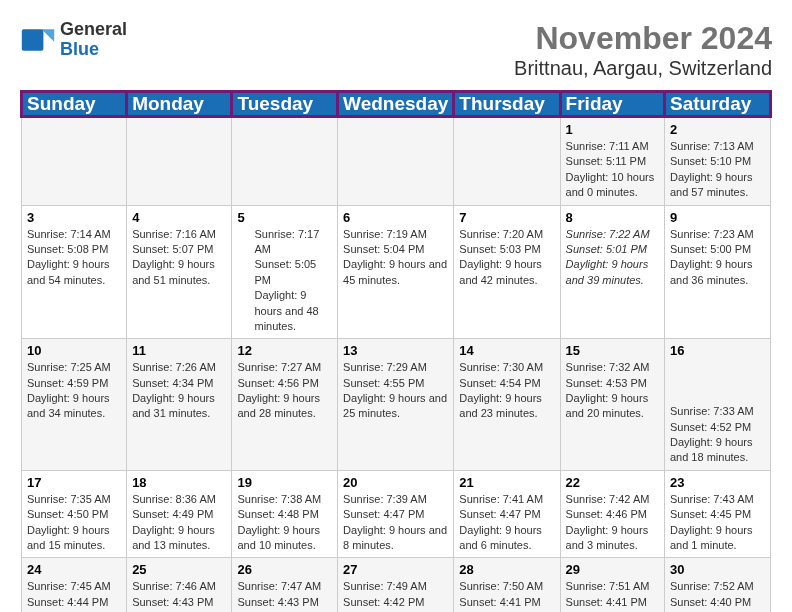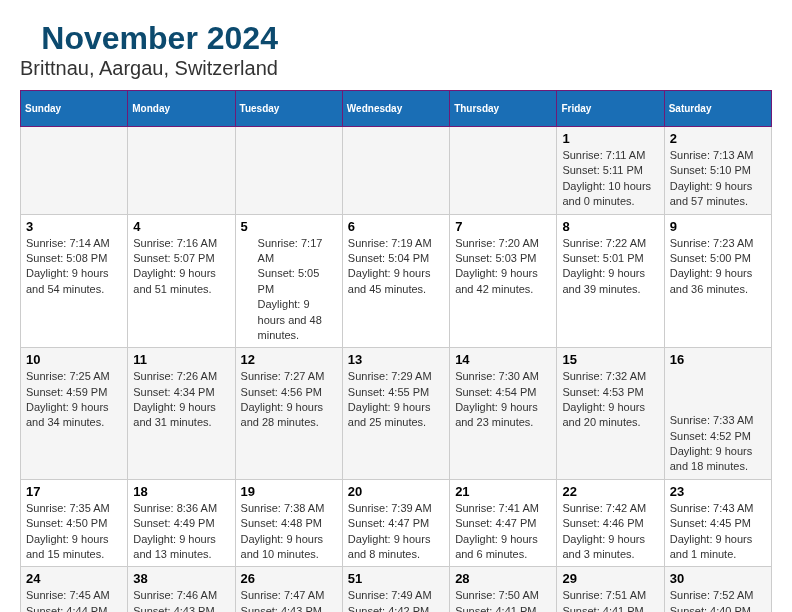--- a/index.html
+++ b/index.html
@@ -31,39 +31,39 @@
     .logo-icon {
       width: 36px;
       height: 36px;
     }
     .title-block {
       text-align: right;
     }
     .month-title {
       font-size: 32px;
       font-weight: bold;
-      color: #0c4a6e;
+      color: #737373;
     }
     .subtitle {
       font-size: 20px;
       color: #333;
     }
     table {
       width: 100%;
       border-collapse: collapse;
       font-size: 11px;
     }
     thead tr th {
       background-color: #1a6eb5;
       color: #fff;
-      padding: 12px 4px;
+      padding: 0 4px;
       text-align: left;
-      font-size: 10px;
+      font-size: 19px;
       font-weight: bold;
-      border: 1px solid #701a75;
+      border: 3px solid #701a75;
     }
     tbody tr td {
       vertical-align: top;
       border: 1px solid #ccc;
       padding: 4px 5px;
       min-height: 80px;
       width: calc(100% / 7);
     }
     tbody tr:nth-child(odd) td {
       background-color: #f5f5f5;
@@ -83,20 +83,30 @@
       line-height: 1.4;
     }
     .empty-cell {
       background-color: #f5f5f5;
     }
   </style>
 </head>
 <body>
 
 <div class="header-section">
+  <div class="logo">
+    <svg class="logo-icon" viewBox="0 0 40 40">
+      <rect x="2" y="8" width="24" height="24" rx="2" fill="#1a6eb5"></rect>
+      <polygon points="24,8 38,8 38,22" fill="#4da6e0"></polygon>
+    </svg>
+    <div class="logo-text">
+      <div>General</div>
+      <div class="blue">Blue</div>
+    </div>
+  </div>
   <div class="title-block">
     <div class="month-title">November 2024</div>
     <div class="subtitle">Brittnau, Aargau, Switzerland</div>
   </div>
 </div>
 
 <table>
   <thead>
     <tr id="header-row">
     <th>Sunday</th>
@@ -154,21 +164,21 @@
 Daylight: 9 hours and 45 minutes.</div>
         </td>
         <td>
           <span class="day-number">7</span>
           <div class="day-info" style="white-space: pre-line;">Sunrise: 7:20 AM
 Sunset: 5:03 PM
 Daylight: 9 hours and 42 minutes.</div>
         </td>
         <td>
           <span class="day-number">8</span>
-          <div class="day-info" style="white-space: pre-line;">Sunrise: 7:22 AM
+          <div class="day-info" style="white-space: pre-line; font-style: italic;">Sunrise: 7:22 AM
 Sunset: 5:01 PM
 Daylight: 9 hours and 39 minutes.</div>
         </td>
         <td>
           <span class="day-number">9</span>
           <div class="day-info" style="white-space: pre-line;">Sunrise: 7:23 AM
 Sunset: 5:00 PM
 Daylight: 9 hours and 36 minutes.</div>
         </td>
       </tr>
@@ -261,33 +271,33 @@
         </td>
       </tr>
       <tr>
         <td>
           <span class="day-number">24</span>
           <div class="day-info" style="white-space: pre-line;">Sunrise: 7:45 AM
 Sunset: 4:44 PM
 Daylight: 8 hours and 59 minutes.</div>
         </td>
         <td>
-          <span class="day-number">38</span>
+          <span class="day-number">25</span>
           <div class="day-info" style="white-space: pre-line;">Sunrise: 7:46 AM
 Sunset: 4:43 PM
 Daylight: 8 hours and 57 minutes.</div>
         </td>
         <td>
           <span class="day-number">26</span>
           <div class="day-info" style="white-space: pre-line;">Sunrise: 7:47 AM
 Sunset: 4:43 PM
 Daylight: 8 hours and 55 minutes.</div>
         </td>
         <td>
-          <span class="day-number">51</span>
+          <span class="day-number">27</span>
           <div class="day-info" style="white-space: pre-line;">Sunrise: 7:49 AM
 Sunset: 4:42 PM
 Daylight: 8 hours and 53 minutes.</div>
         </td>
         <td>
           <span class="day-number">28</span>
           <div class="day-info" style="white-space: pre-line;">Sunrise: 7:50 AM
 Sunset: 4:41 PM
 Daylight: 8 hours and 51 minutes.</div>
         </td>

